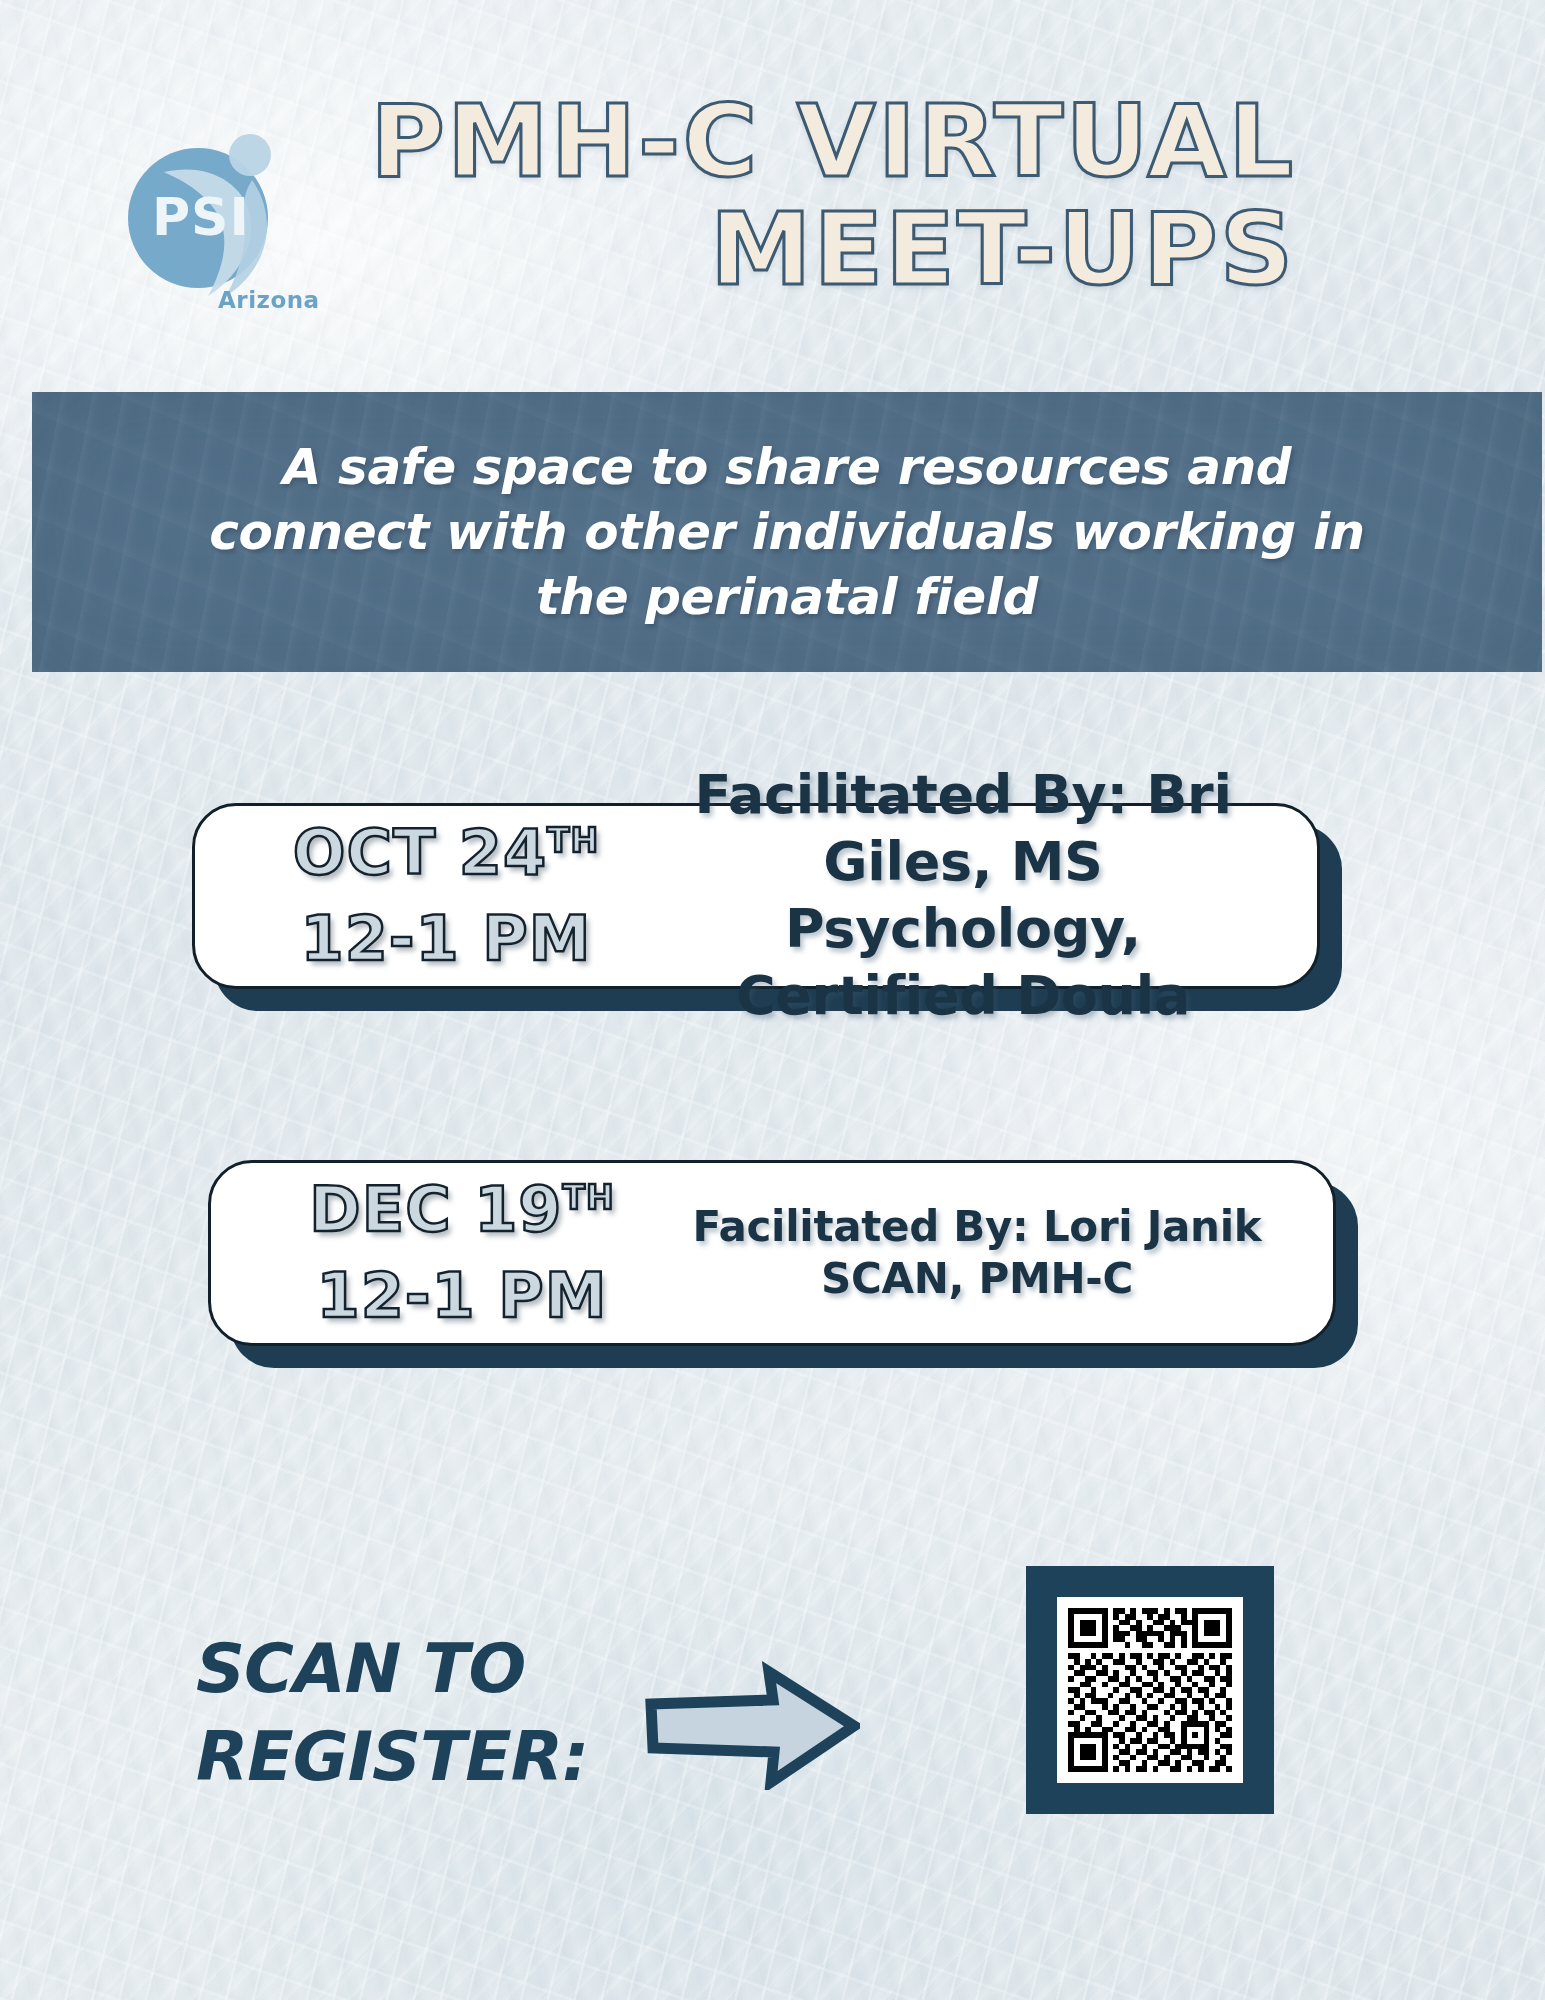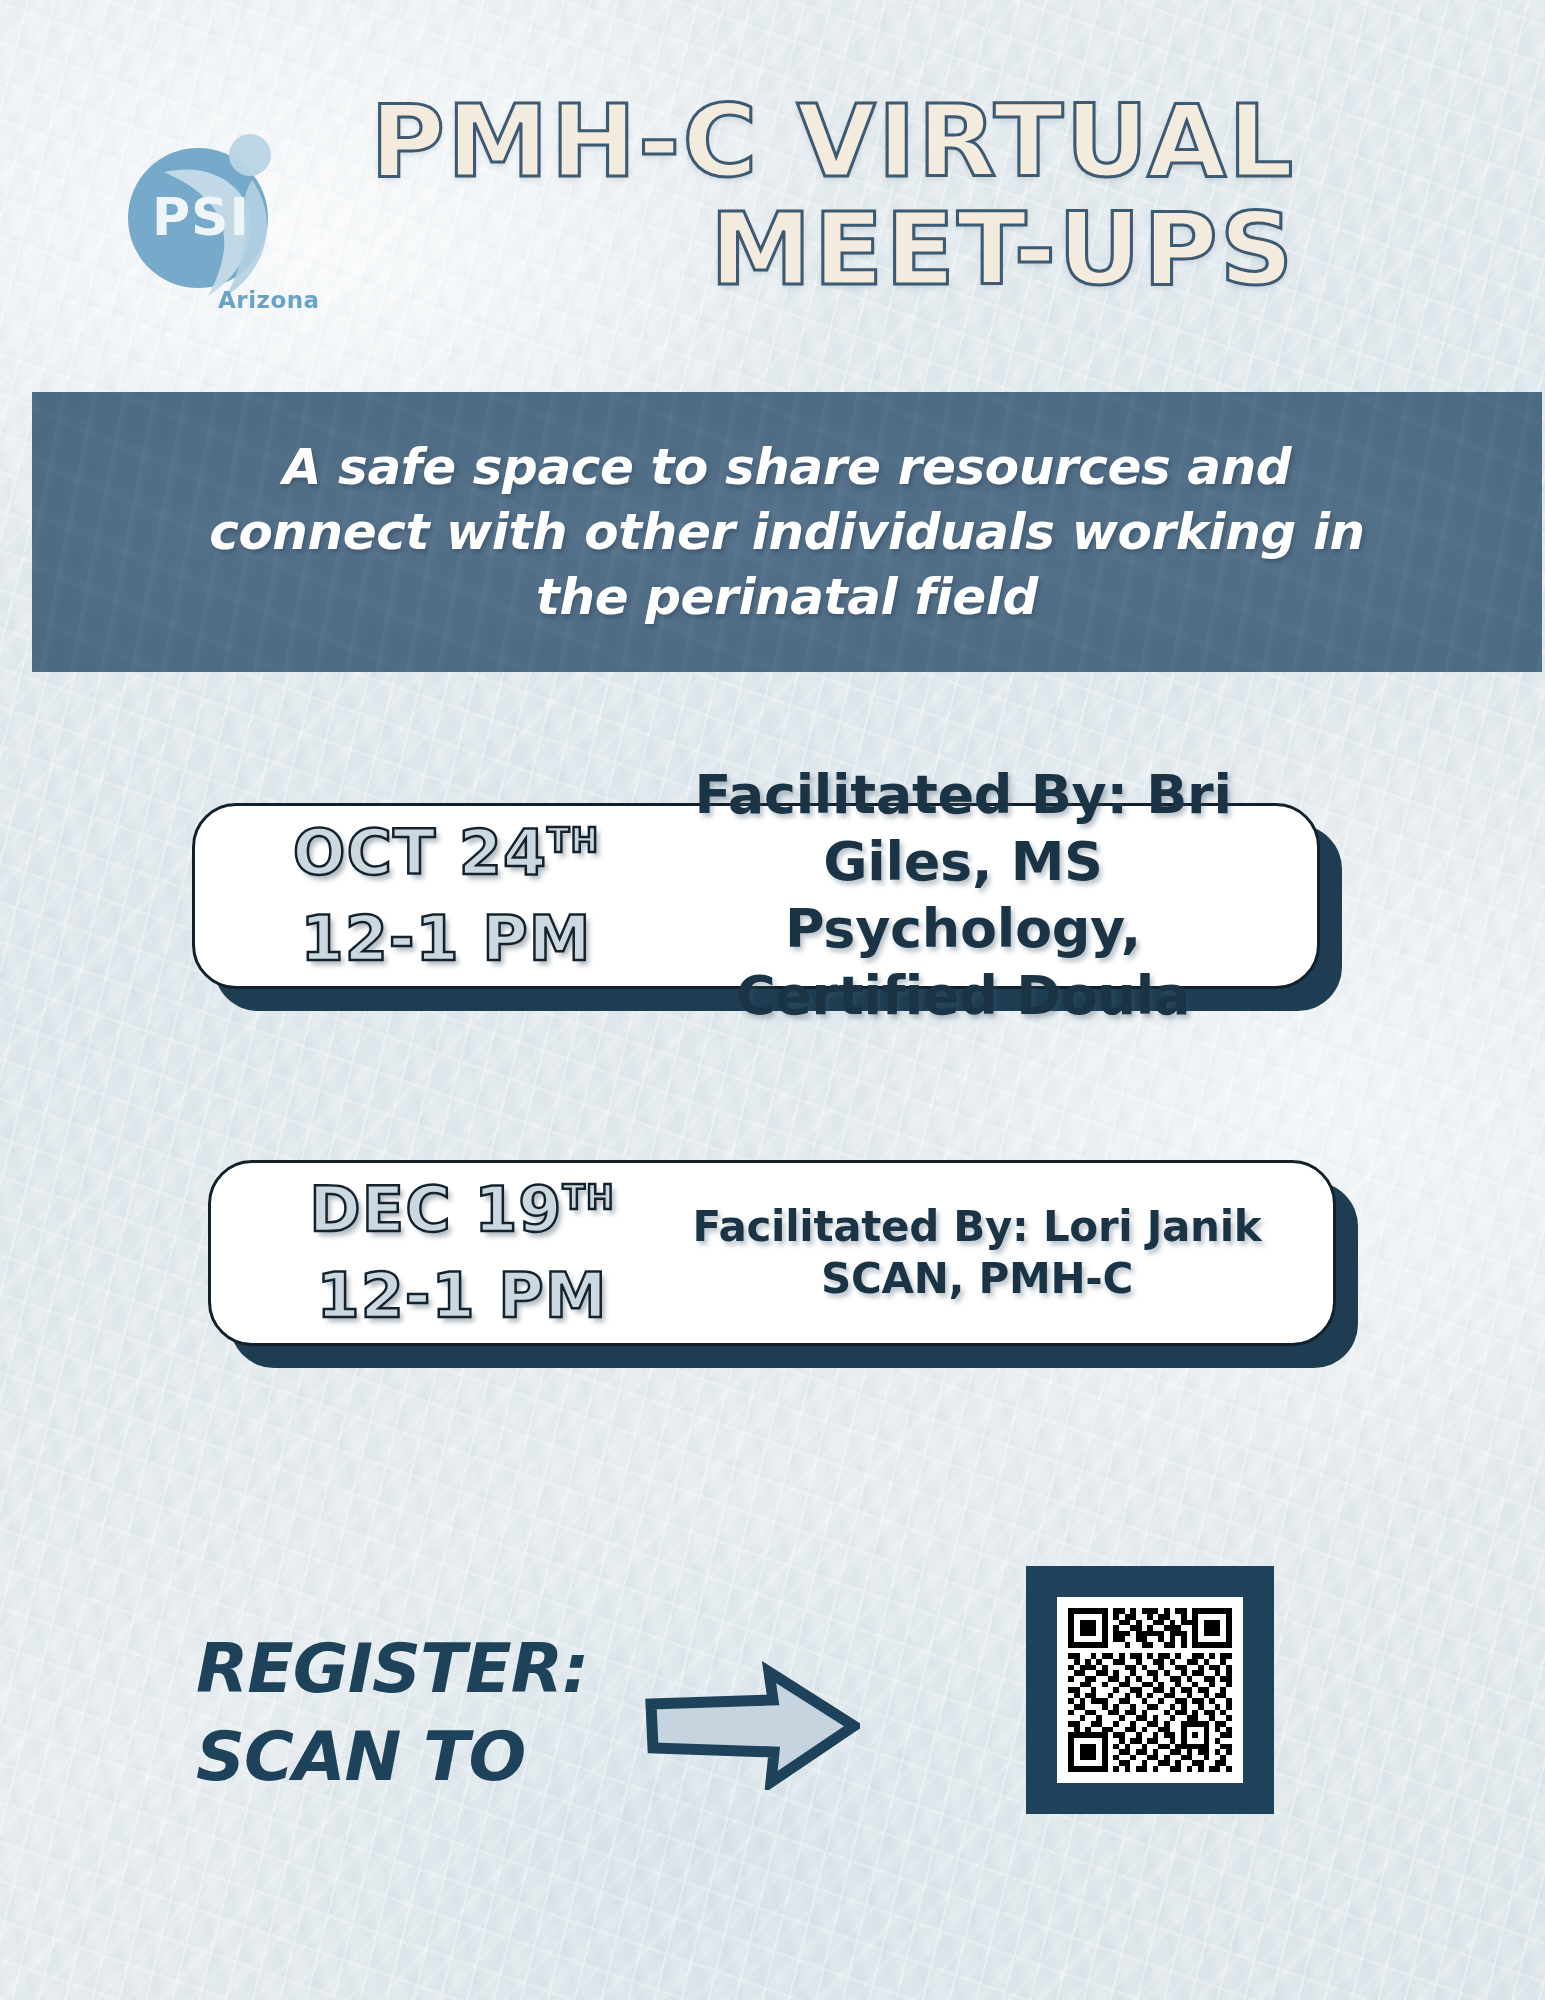--- a/index.html
+++ b/index.html
@@ -247,22 +247,22 @@
 
   <div class="card" id="card-2">
     <div class="card-date">
       <div class="date-line"><span>DEC 19</span><sup>TH</sup></div>
       <div class="date-line">12-1 PM</div>
     </div>
     <div class="card-fac">Facilitated By: Lori Janik SCAN, PMH-C</div>
   </div>
 
   <div class="scan-text">
+    <div>SCAN TO</div>
     <div>REGISTER:</div>
-    <div>SCAN TO</div>
   </div>
 
   <div class="arrow">
     <svg viewBox="0 0 215 130" width="215" height="130" aria-hidden="true">
       <path d="M6 44 L128 40 L124 12 L209 66 L126 122 L129 92 L8 88 Z" fill="#c5d4de" stroke="#1d4259" stroke-width="11" stroke-linejoin="miter"></path>
     </svg>
   </div>
 
   <div class="qr-frame">
     <div class="qr-white">

